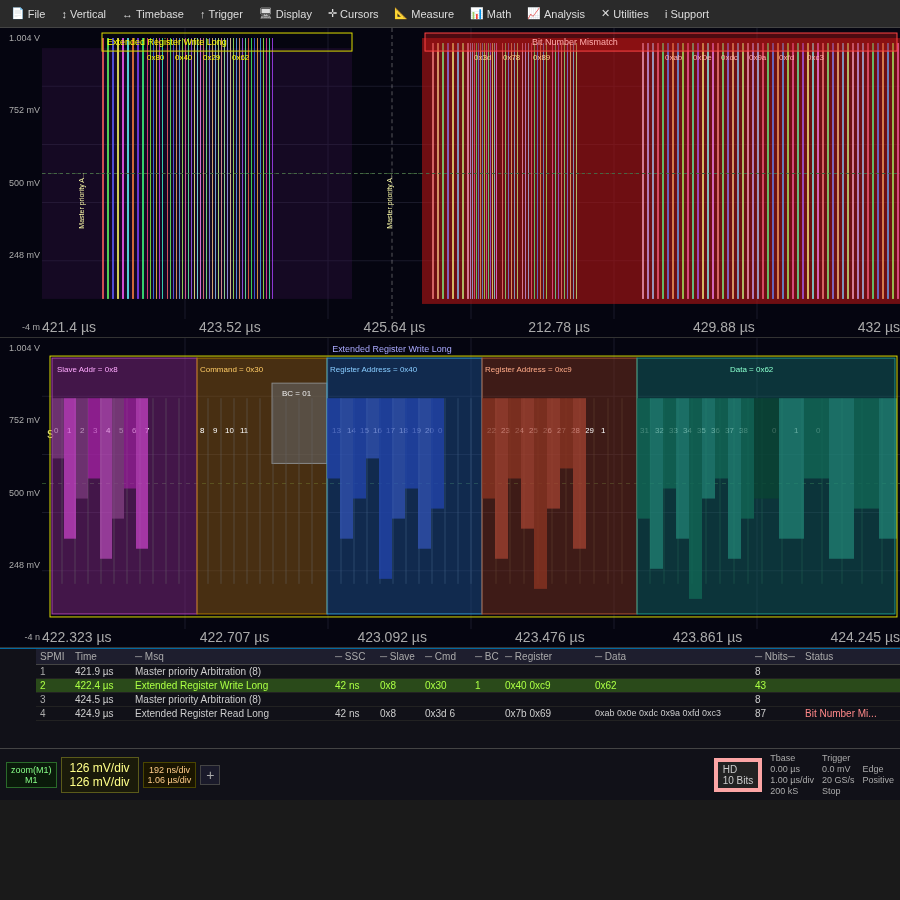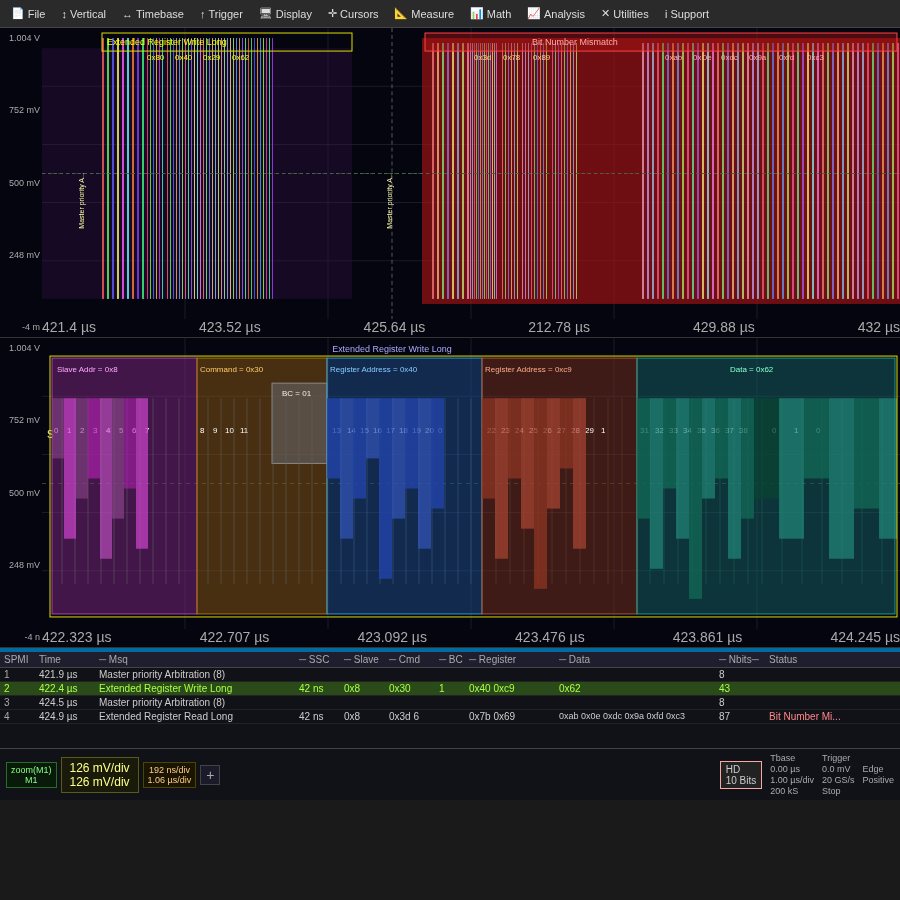--- a/index.html
+++ b/index.html
@@ -94,22 +94,23 @@
       left: 42px;
       top: 0;
       right: 0;
       bottom: 18px;
       overflow: hidden;
     }
 
     
     #spmi-table {
       background: #111118;
-      border-top: 4px solid #0369a1;
+      border-top: 1px solid #0369a1;
       height: 100px;
+      padding-left: 36px;
     }
     .table-header {
       background: #1e1e2e;
       display: flex;
       border-bottom: 1px solid #444;
       padding: 2px 4px;
       font-size: 10px;
       color: #aaa;
     }
     .table-header span {
@@ -175,21 +176,21 @@
     .status-right {
       margin-left: auto;
       display: flex;
       align-items: center;
       gap: 8px;
       font-size: 10px;
     }
 
     .hd-badge {
       background: #222;
-      border: 1px solid #fca5a5;
+      border: 4px solid #fca5a5;
       padding: 2px 5px;
       color: #ccc;
       font-size: 10px;
     }
 
     .status-group {
       display: flex;
       flex-direction: column;
       font-size: 9px;
       color: #aaa;

